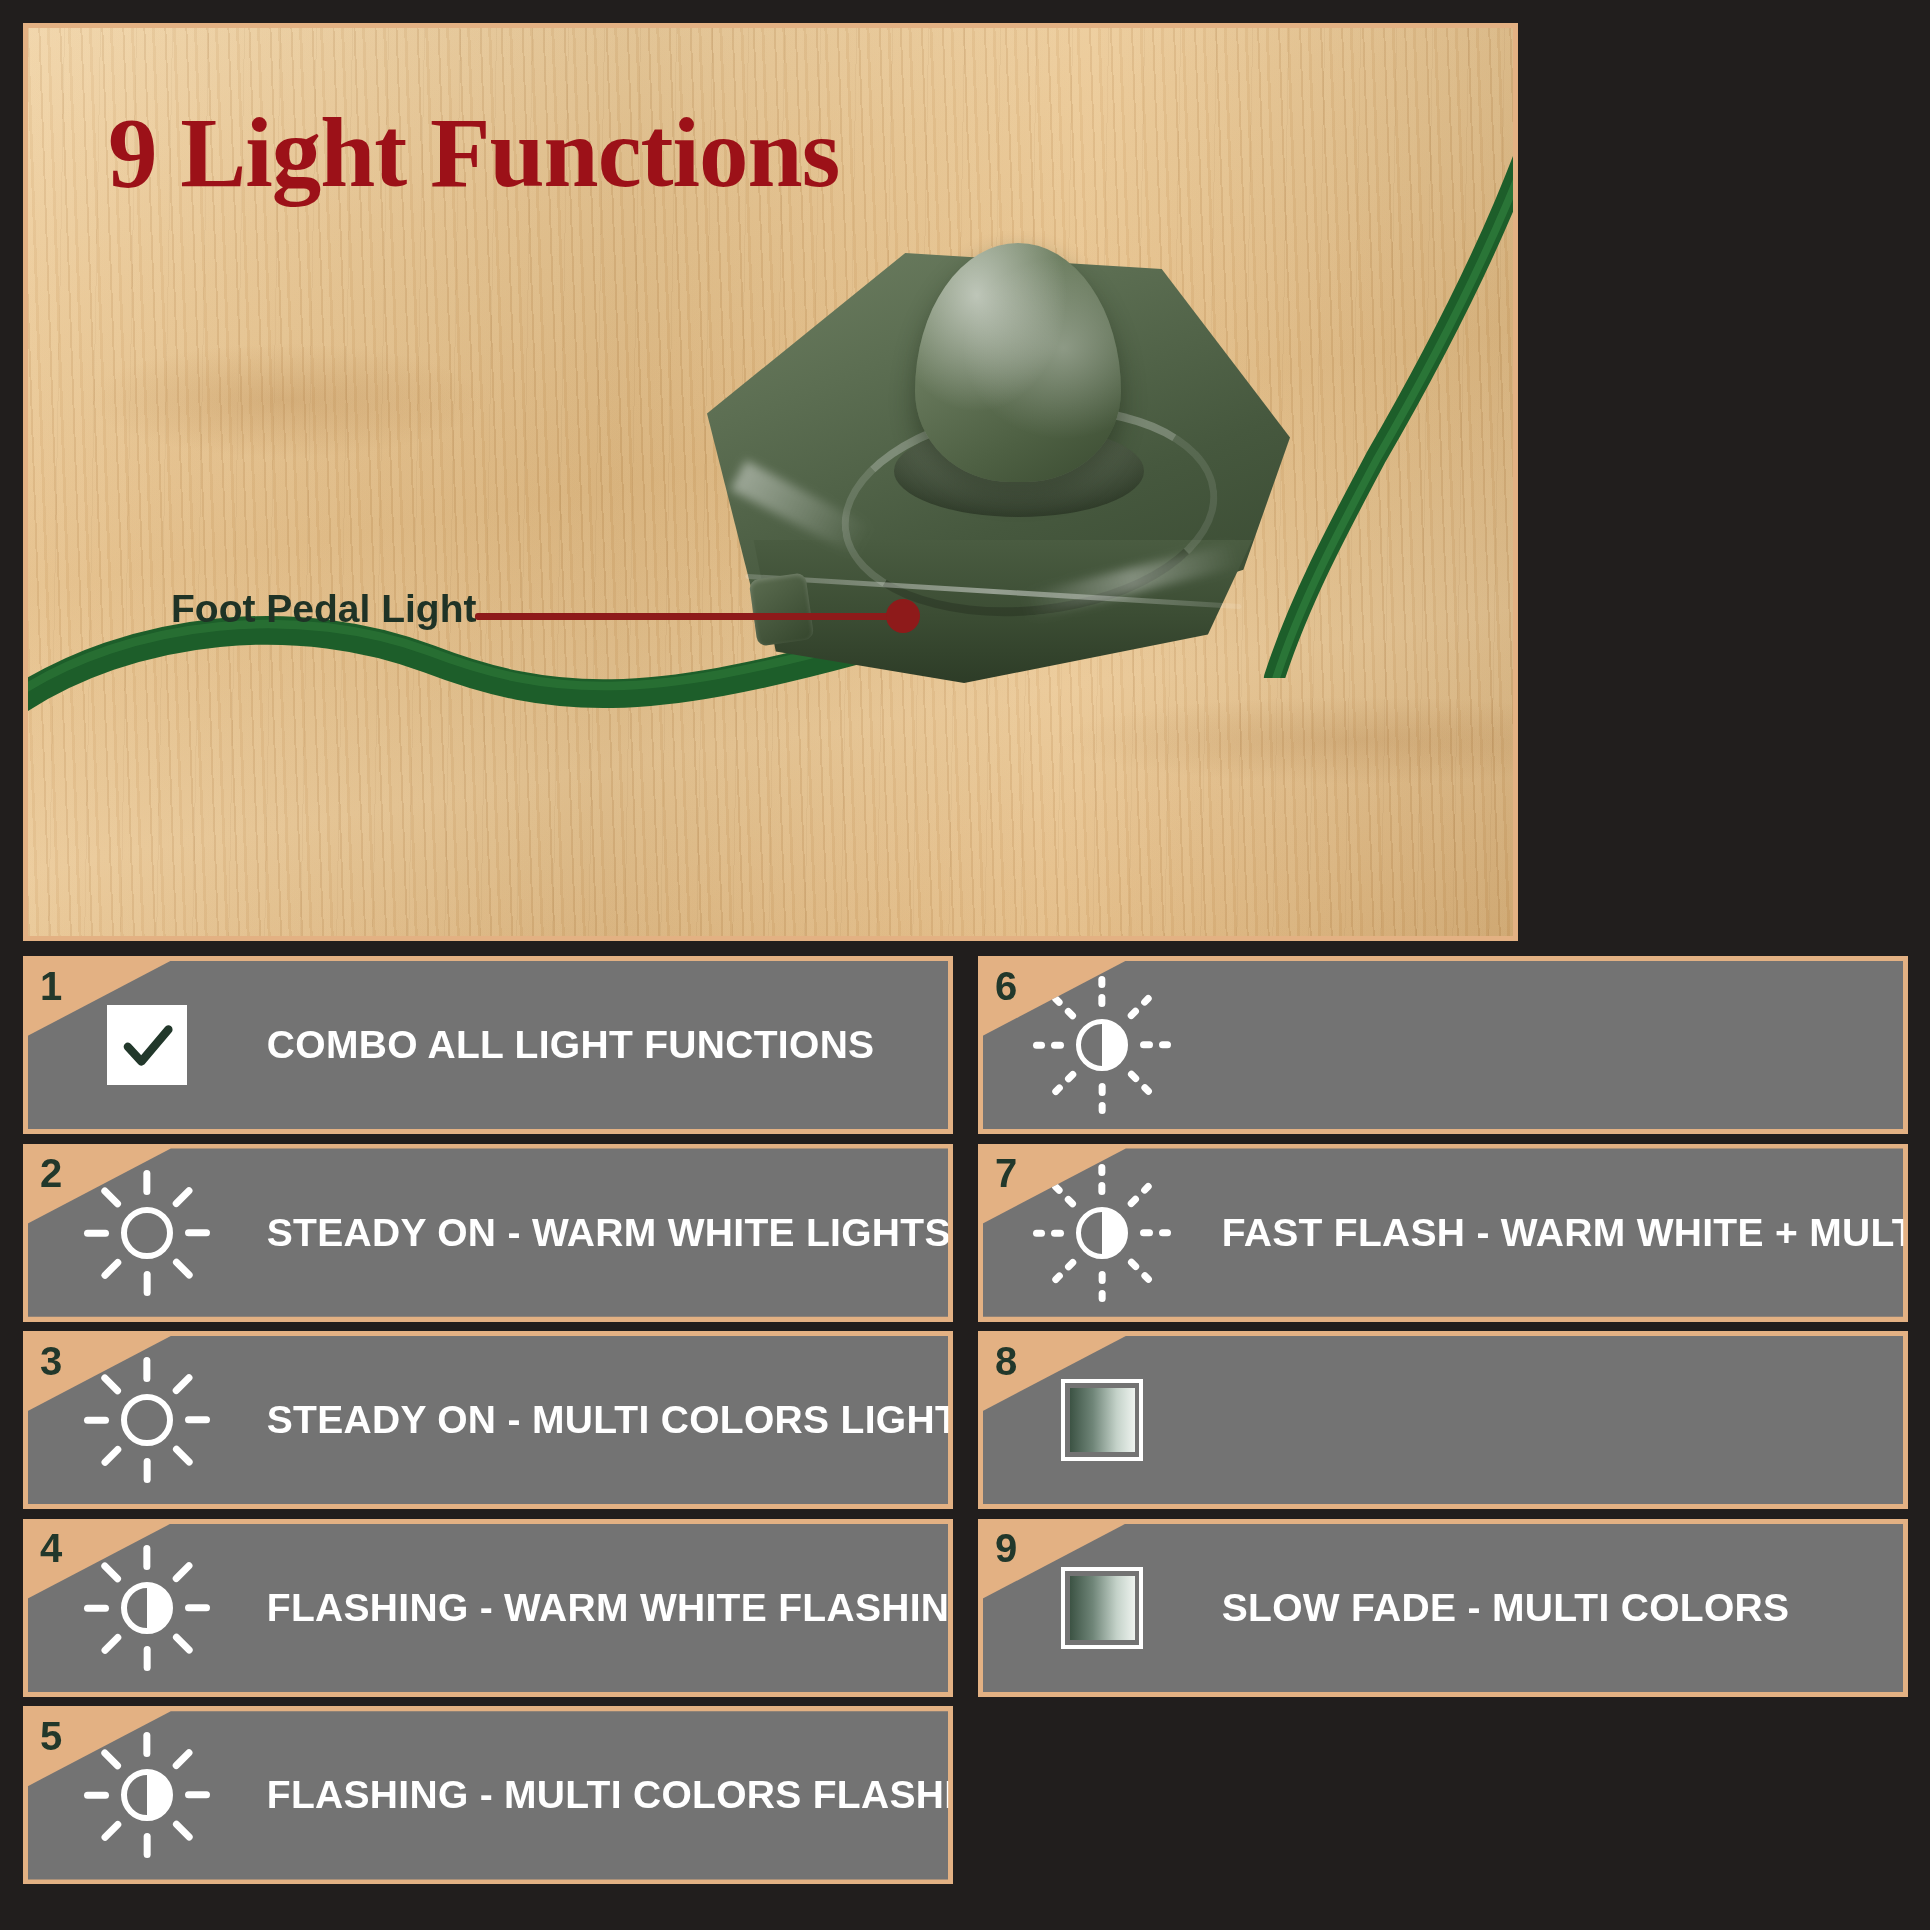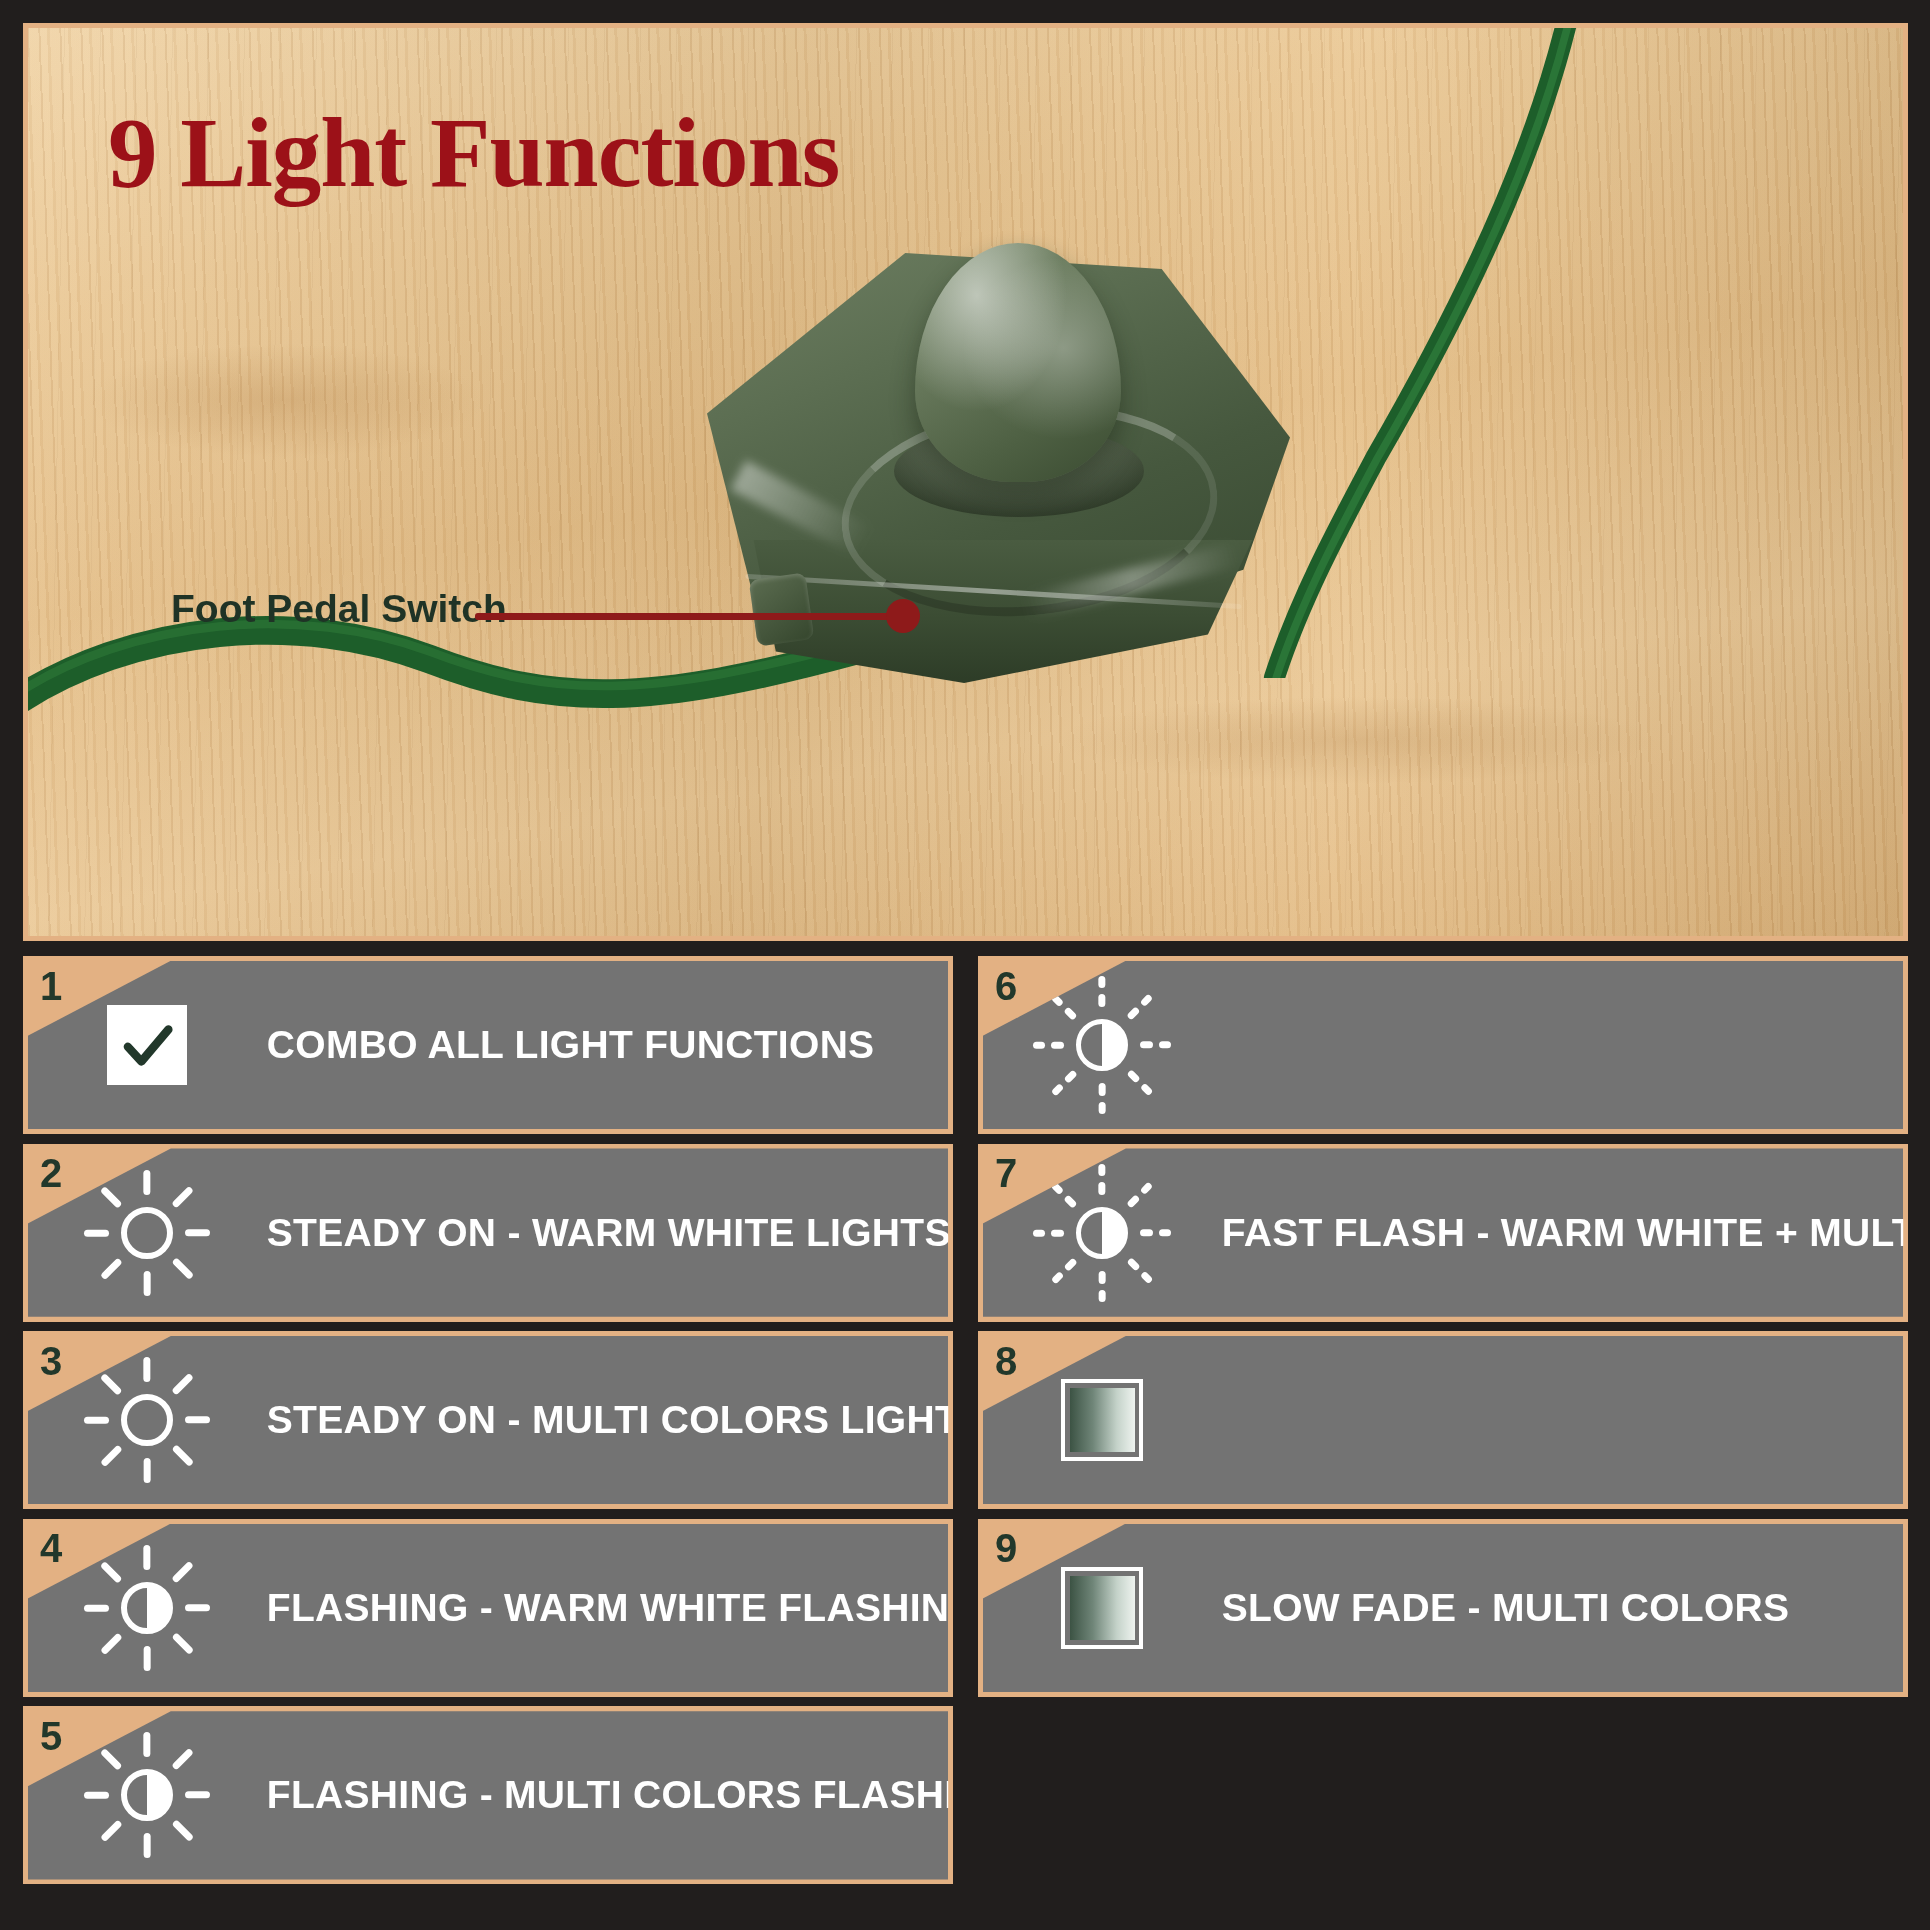--- a/index.html
+++ b/index.html
@@ -6,21 +6,21 @@
   body{
     width:1931px;height:1931px;
     background:#211e1d;
     font-family:"Liberation Sans", sans-serif;
     overflow:hidden;
   }
   .page{position:relative;width:1931px;height:1931px;box-sizing:border-box;padding:23px;}
 
   
   .hero{
-    position:relative;width:1885px;height:918px;
+    position:relative;width:1495px;height:918px;
     box-sizing:border-box;border:5.7px solid #e3b183;
     overflow:hidden;background:#fdba74;
   }
   .wood{
     position:absolute;inset:0;
     background:
       linear-gradient(92deg, rgba(255,255,255,.10) 0%, rgba(0,0,0,.05) 40%, rgba(255,255,255,.08) 70%, rgba(0,0,0,.07) 100%),
       repeating-linear-gradient(88deg,
         rgba(150,100,45,.13) 0px, rgba(150,100,45,.13) 1.9px,
         rgba(255,240,205,.10) 1.9px, rgba(255,240,205,.10) 8.6px,
@@ -214,21 +214,21 @@
       <div class="sw-ring"></div>
       <div class="sw-dome-base"></div>
       <div class="sw-dome"></div>
       <div class="sw-seam"></div>
       <div class="sw-tab"></div>
       <div class="sw-high1"></div>
       <div class="sw-high2"></div>
     </div>
 
     <div class="hero-title">9 Light Functions</div>
-    <div class="callout-label">Foot Pedal Switch</div>
+    <div class="callout-label">Foot Pedal Light</div>
     <div class="callout-line"></div>
     <div class="callout-dot"></div>
   </div>
 
   <div class="grid">
     <div class="col" id="col-left">
         <div class="card">
           <div class="card-inner">
             <div class="icon-wrap">
               <div class="ico-check">

